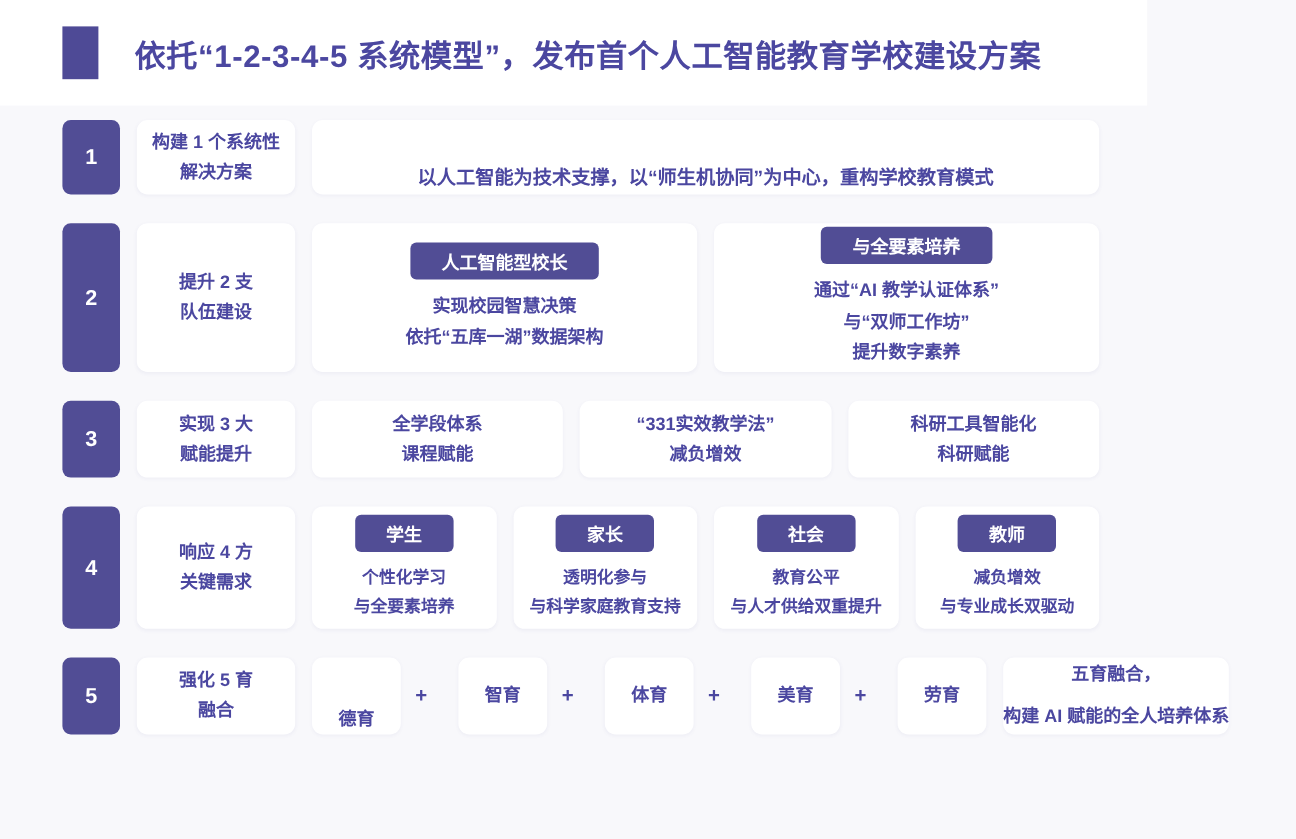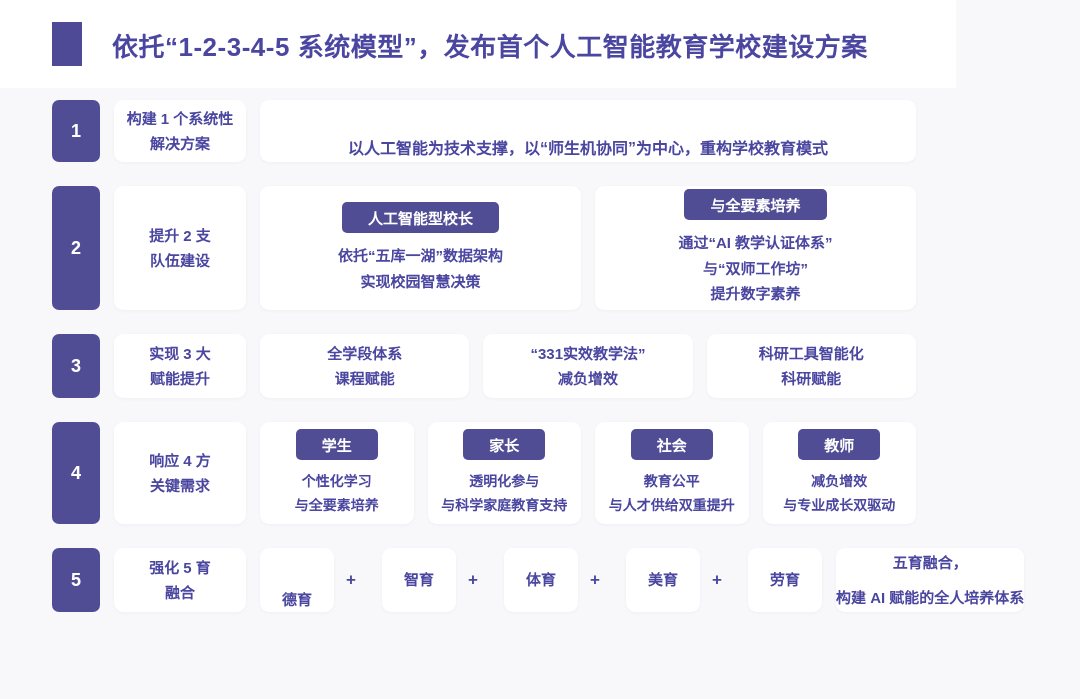--- a/index.html
+++ b/index.html
@@ -175,22 +175,22 @@
 
     <div class="row row-2">
       <div class="row-inner">
         <div class="badge">2</div>
         <div class="card label-card">
           <div class="line">提升 2 支</div>
           <div class="line">队伍建设</div>
         </div>
         <div class="card col-card">
           <div class="pill">人工智能型校长</div>
+          <div class="line">实现校园智慧决策</div>
           <div class="line">依托“五库一湖”数据架构</div>
-          <div class="line">实现校园智慧决策</div>
         </div>
         <div class="card col-card">
           <div class="pill">与全要素培养</div>
           <div class="line">通过“AI 教学认证体系”</div>
           <div class="line">与“双师工作坊”</div>
           <div class="line">提升数字素养</div>
         </div>
       </div>
     </div>
 

